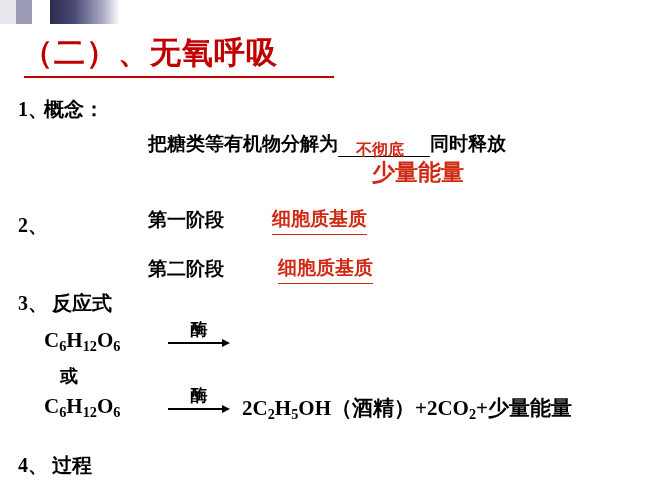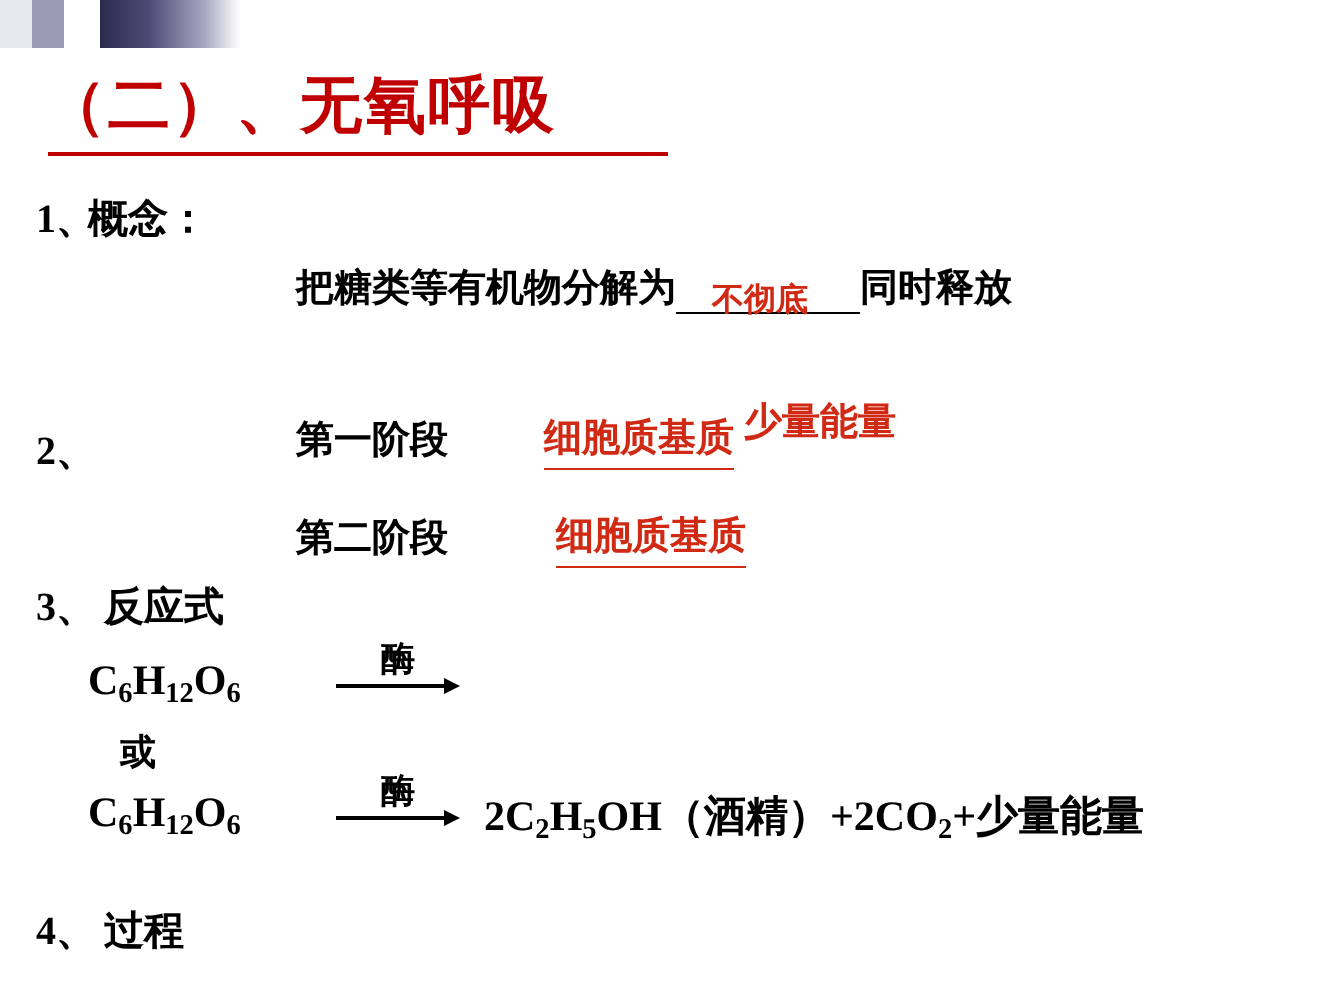--- a/index.html
+++ b/index.html
@@ -155,21 +155,21 @@
 
   <div class="num-label" style="left:18px; top:96px;">1、</div>
   <div class="num-label" style="left:44px; top:96px;">概念：</div>
 
 
   <div class="body-text" style="left:148px; top:131px;">
     <span>把糖类等有机物分解为</span><span class="blank" style="width:92px;">&nbsp;</span><span>同时释放</span>
   </div>
   <div class="ov red" style="left:336px; top:140px; font-size:16px; font-weight:bold;margin-left:20px;">不彻底</div>
 
-  <div class="ov red" style="left:372px; top:157px; font-size:19px; font-weight:bold;margin-top:41px;">少量能量</div>
+  <div class="ov red" style="left:372px; top:157px; font-size:23px; font-weight:bold;">少量能量</div>
 
   <div class="num-label" style="left:18px; top:212px;">2、</div>
 
   <div class="body-text" style="left:148px; top:207px;">第一阶段</div>
   <div class="body-text red" style="left:272px; top:206px; border-bottom:1.6px solid #d02a14; padding-bottom:2px;">细胞质基质</div>
 
   <div class="body-text" style="left:148px; top:256px;">第二阶段</div>
   <div class="body-text red" style="left:278px; top:255px; border-bottom:1.6px solid #d02a14; padding-bottom:2px;">细胞质基质</div>
 
   <div class="num-label" style="left:18px; top:290px;">3、</div>

